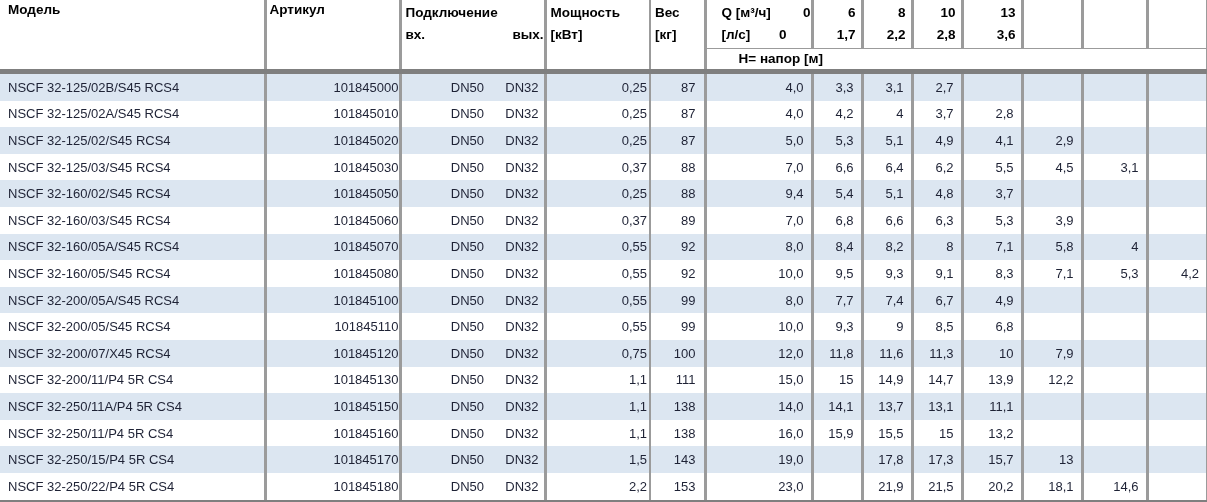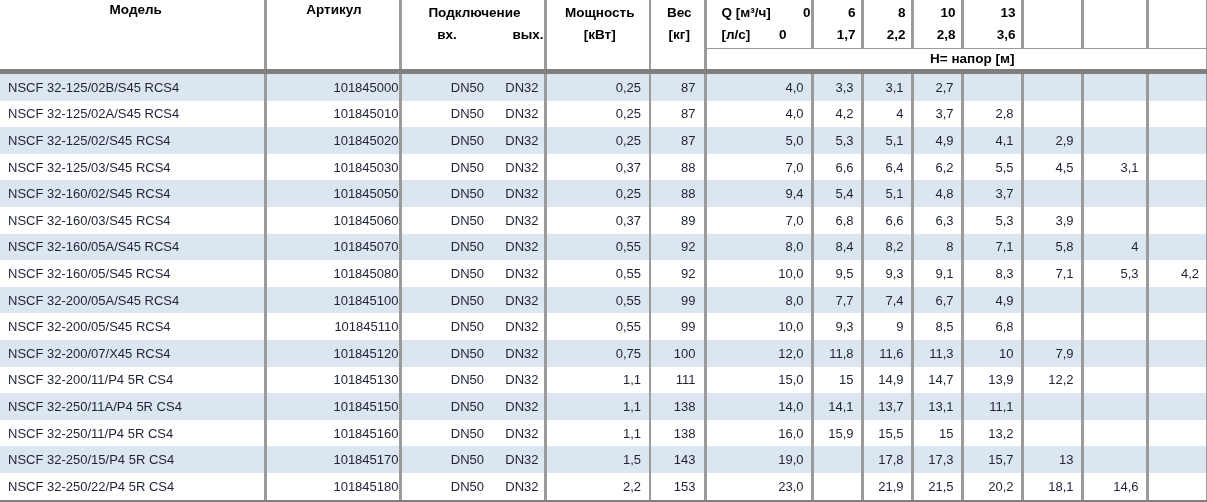--- a/index.html
+++ b/index.html
@@ -13,21 +13,21 @@
   .wrap{width:1207px;height:502px;overflow:hidden;background:#fff;}
   table{border-collapse:collapse;table-layout:fixed;width:1207px;}
   th,td{margin:0;padding:0;overflow:hidden;white-space:nowrap;}
 
   
   .b2{border-right:2px solid var(--grid);}
   .b3{border-right:3px solid var(--grid);}
   .bR{border-right:2px solid var(--grid);}
 
   
-  thead th{font-weight:bold;color:#000;font-size:13.5px;text-align:center;vertical-align:top;background:#fff;}
+  thead th{font-weight:bold;color:#000;font-size:13.5px;text-align:left;vertical-align:top;background:#fff;}
   .hrow1 th{height:46px;}
   .l1,.l2{line-height:22px;height:22px;}
   .pad{padding-left:4px;}
   .h-model{padding-left:8px;padding-top:2px;}
   .h-article{padding-left:3px;padding-top:2px;}
   .h-conn{padding-top:2px;}
   .connsub{display:flex;}
   .connsub span:first-child{width:88px;padding-left:4px;box-sizing:border-box;}
   .connsub span:last-child{padding-left:4px;margin-left:20px;}
   .h-power,.h-weight{padding-top:2px;margin-left:14px;}
@@ -43,21 +43,21 @@
   .band-bottom td{height:4px;background:var(--band);}
 
   
   .body-row td{height:26.6px;font-size:13px;color:var(--body-text);vertical-align:middle;}
   .body-row.odd td{background:var(--stripe);}
   .body-row.even td{background:#ffffff;}
   .c-model{text-align:left;padding-left:8px;}
   .c-article{text-align:right;}
   .c-dnin{text-align:right;padding-right:4px;}
   .c-dnout{text-align:right;padding-right:5px;}
-  .c-power{text-align:right;padding-right:8px;}
+  .c-power{text-align:right;padding-right:2px;}
   .c-weight{text-align:right;padding-right:8px;}
   .c-h{text-align:right;padding-right:7px;}
 </style>
 </head>
 <body>
 
 <div class="wrap">
 <table>
   <colgroup>
     <col style="width:265px">

